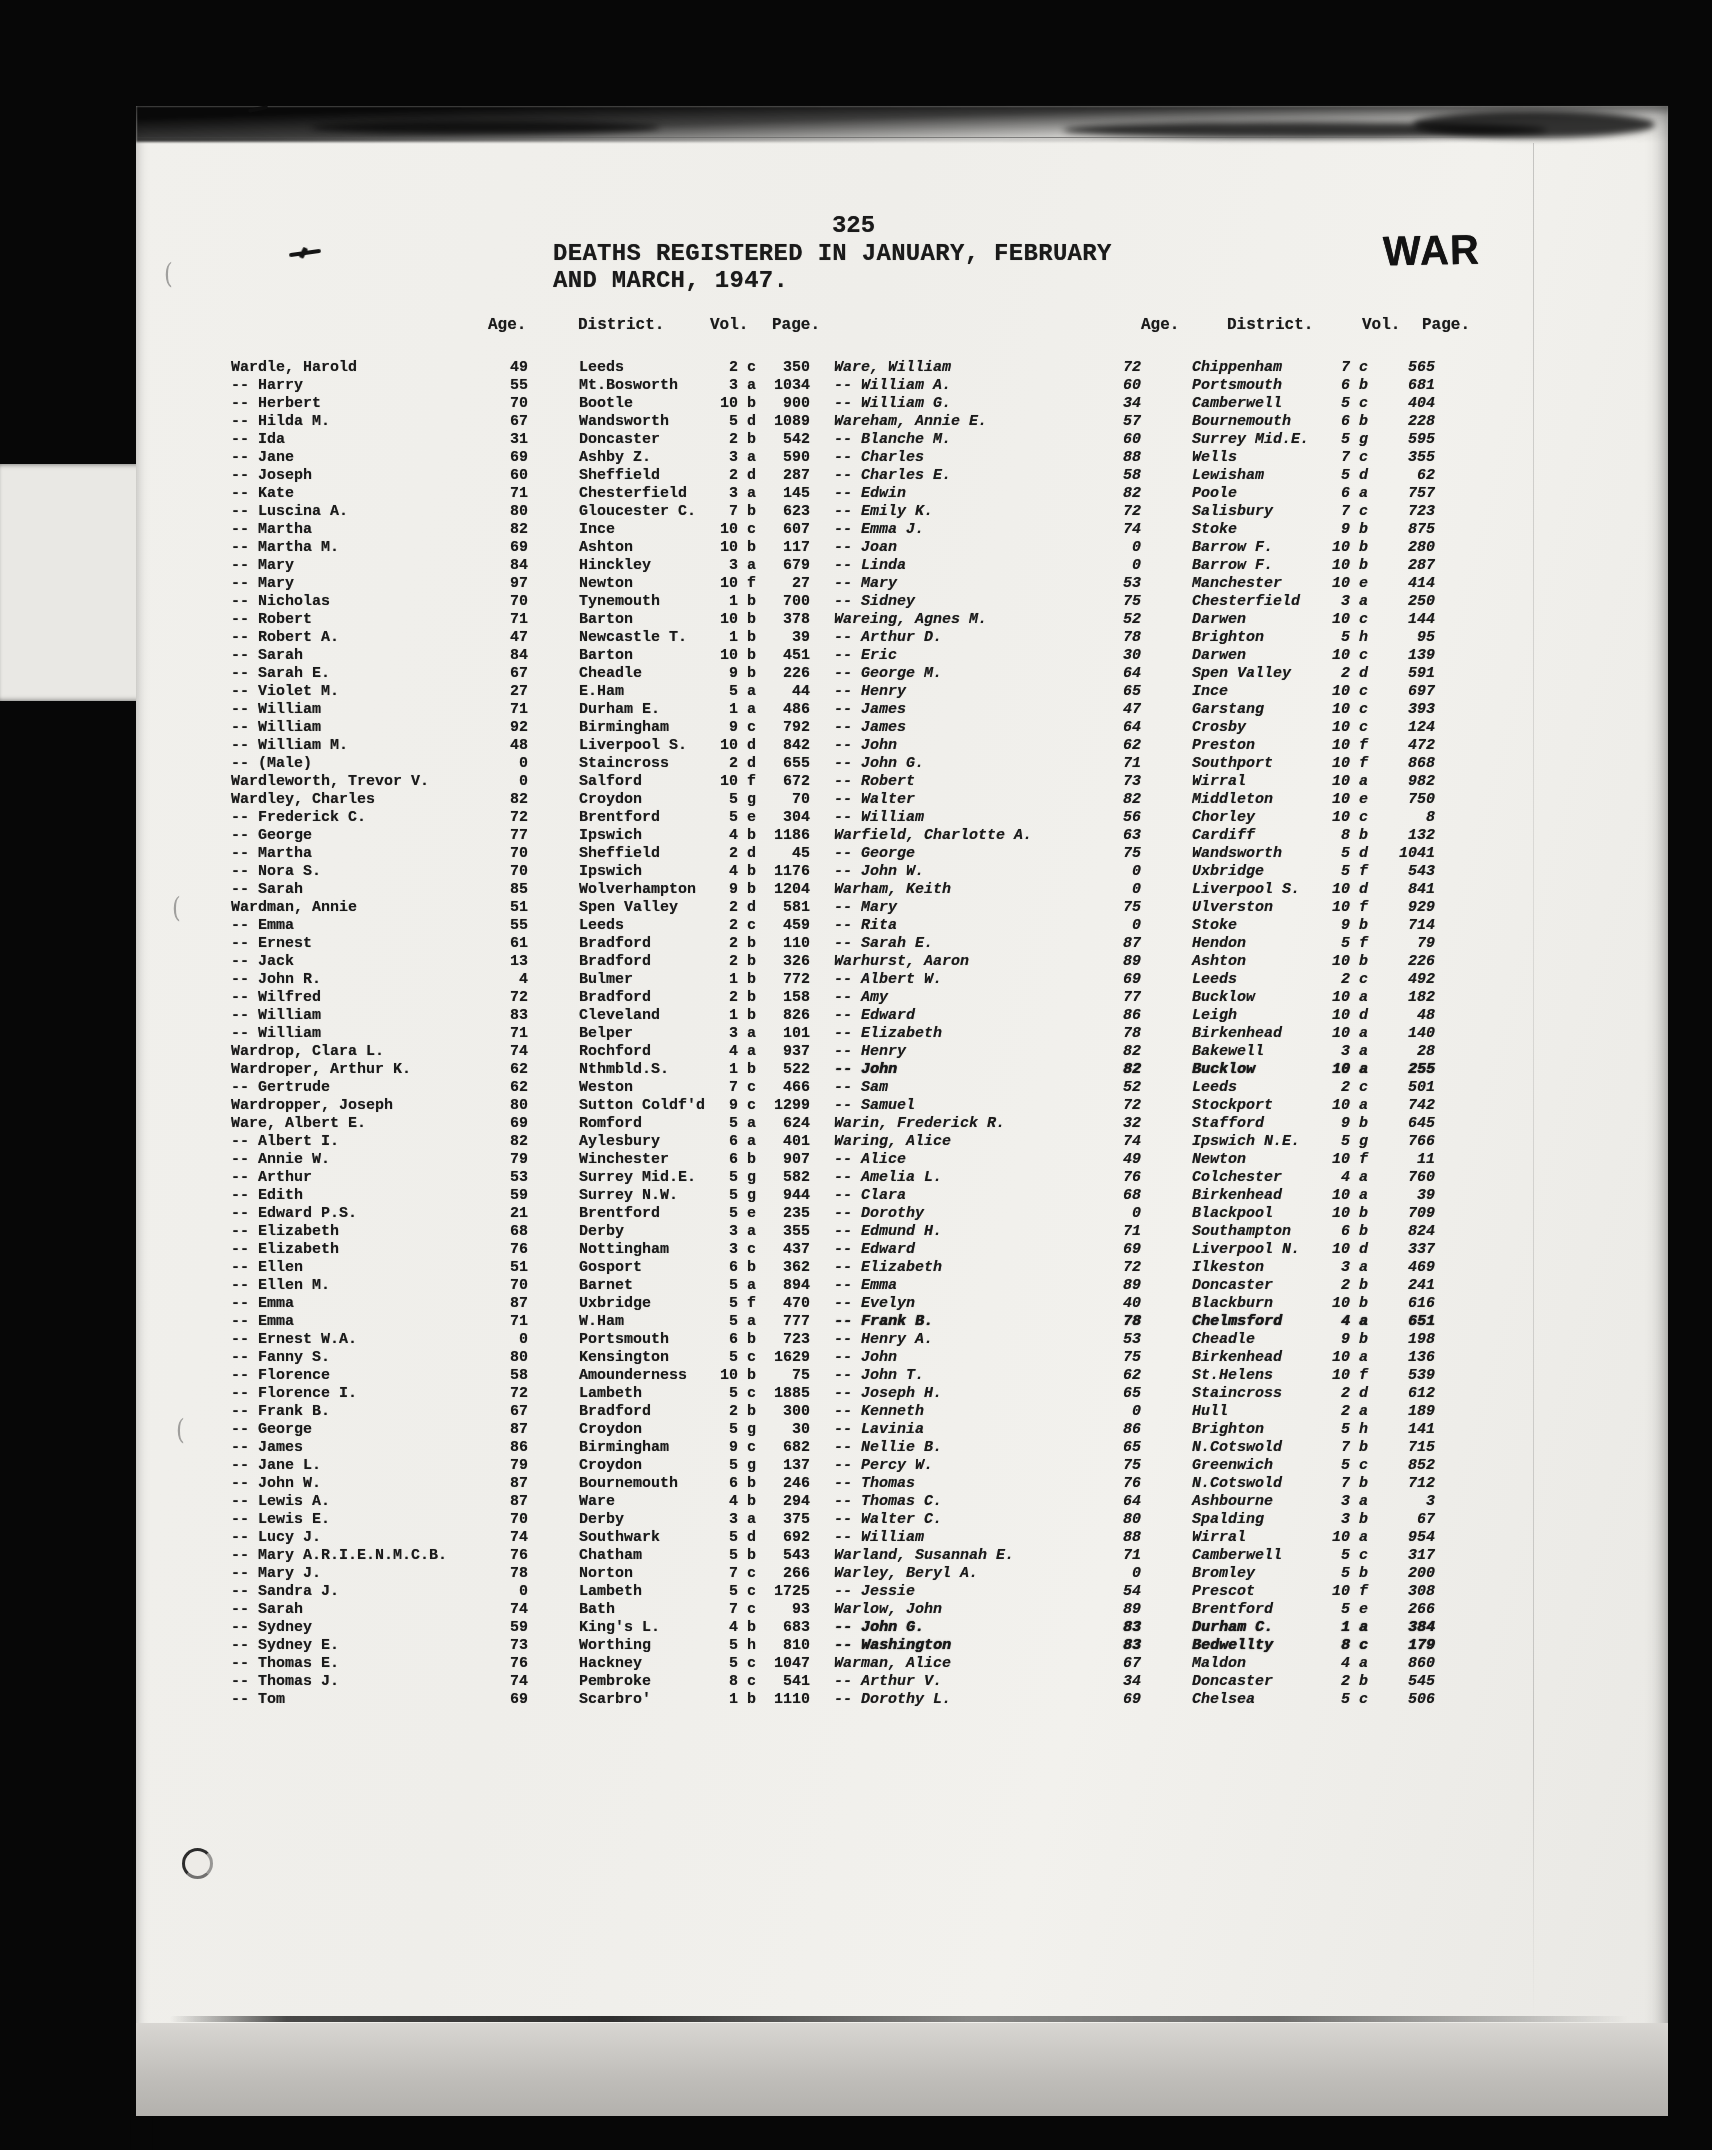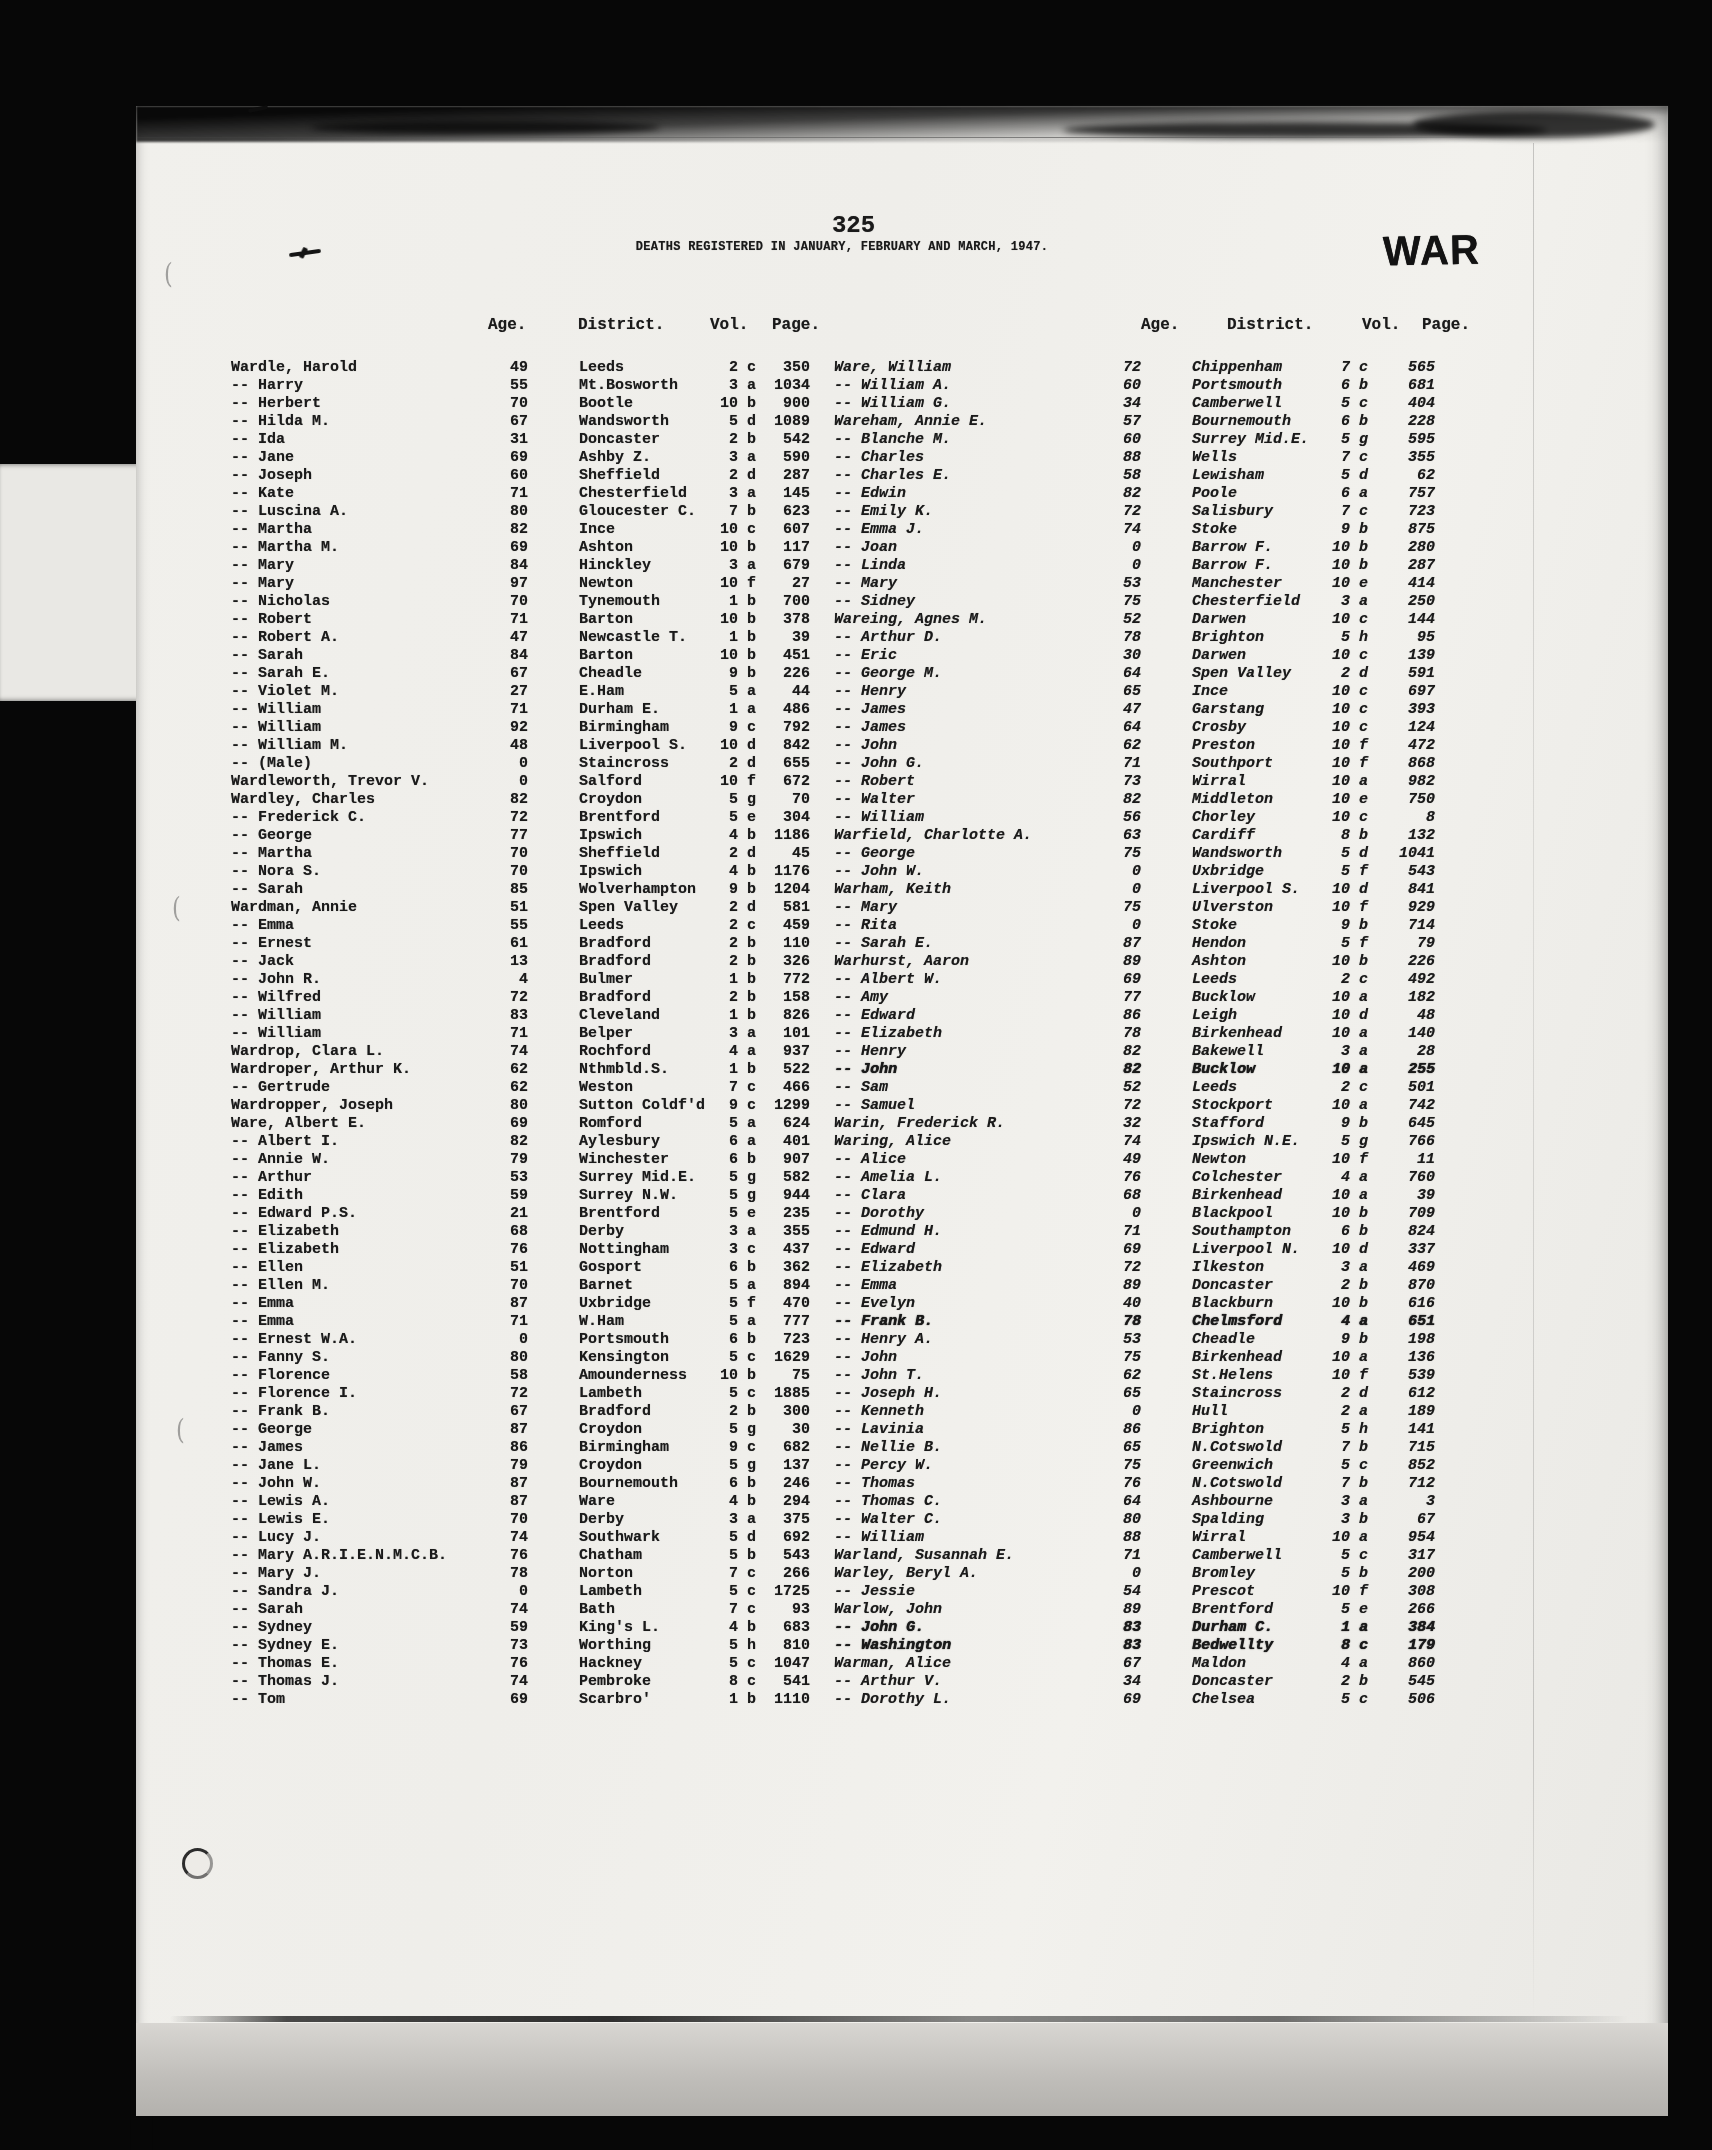--- a/index.html
+++ b/index.html
@@ -54,21 +54,21 @@
   .ink-mark-b::after{content:"";position:absolute;left:12px;top:-4px;width:4.7px;height:10.8px;
     background:#141414;transform:rotate(35deg);border-radius:1.3px;}
   
   .white-tab{position:absolute;left:0;top:464px;width:140px;height:237px;background:#e9e8e4;
     box-shadow:inset 0 4px 5.4px -3.4px rgba(0,0,0,.5), inset 0 -4px 5.4px -3.4px rgba(0,0,0,.5);}
   .black-wedge{position:absolute;left:132px;top:1694px;width:21.5px;height:457px;background:#070707;
     transform:skewX(-.4deg);}
   
   .tw{color:#1a1a1a;font-weight:bold;text-shadow:0 0 0.7px rgba(20,20,20,.55);}
   #page-number{position:absolute;left:677px;top:106px;width:81px;text-align:center;font-size:24px;}
-  #doc-title{position:absolute;left:417px;top:134px;width:578px;text-align:center;font-size:12px;letter-spacing:0.3px;}
+  #doc-title{position:absolute;left:417px;top:134px;width:578px;text-align:left;font-size:24px;letter-spacing:0.3px;}
   #corner-tag{
     position:absolute;left:1247px;top:122px;font-size:40px;font-weight:800;
     font-family:"Liberation Sans",sans-serif;color:#131313;letter-spacing:1.3px;
     transform:rotate(-1.2deg) scaleY(1.04);text-shadow:0 0 0.7px #000;
   }
   .colhead{position:absolute;top:210px;font-size:16px;}
   
   .list-col{position:absolute;top:253px;width:679px;font-size:15px;}
   #col-left{left:95px;}
   #col-right{left:698px;font-style:italic;}
@@ -1004,21 +1004,21 @@
           <span class="cell age">72</span>
           <span class="cell district">Ilkeston</span>
           <span class="cell vol">3 a</span>
           <span class="cell page">469</span>
         </div>
         <div class="row">
           <span class="cell name">-- Emma</span>
           <span class="cell age">89</span>
           <span class="cell district">Doncaster</span>
           <span class="cell vol">2 b</span>
-          <span class="cell page">870</span>
+          <span class="cell page">241</span>
         </div>
         <div class="row">
           <span class="cell name">-- Evelyn</span>
           <span class="cell age">40</span>
           <span class="cell district">Blackburn</span>
           <span class="cell vol">10 b</span>
           <span class="cell page">616</span>
         </div>
         <div class="row bold">
           <span class="cell name">-- Frank B.</span>

